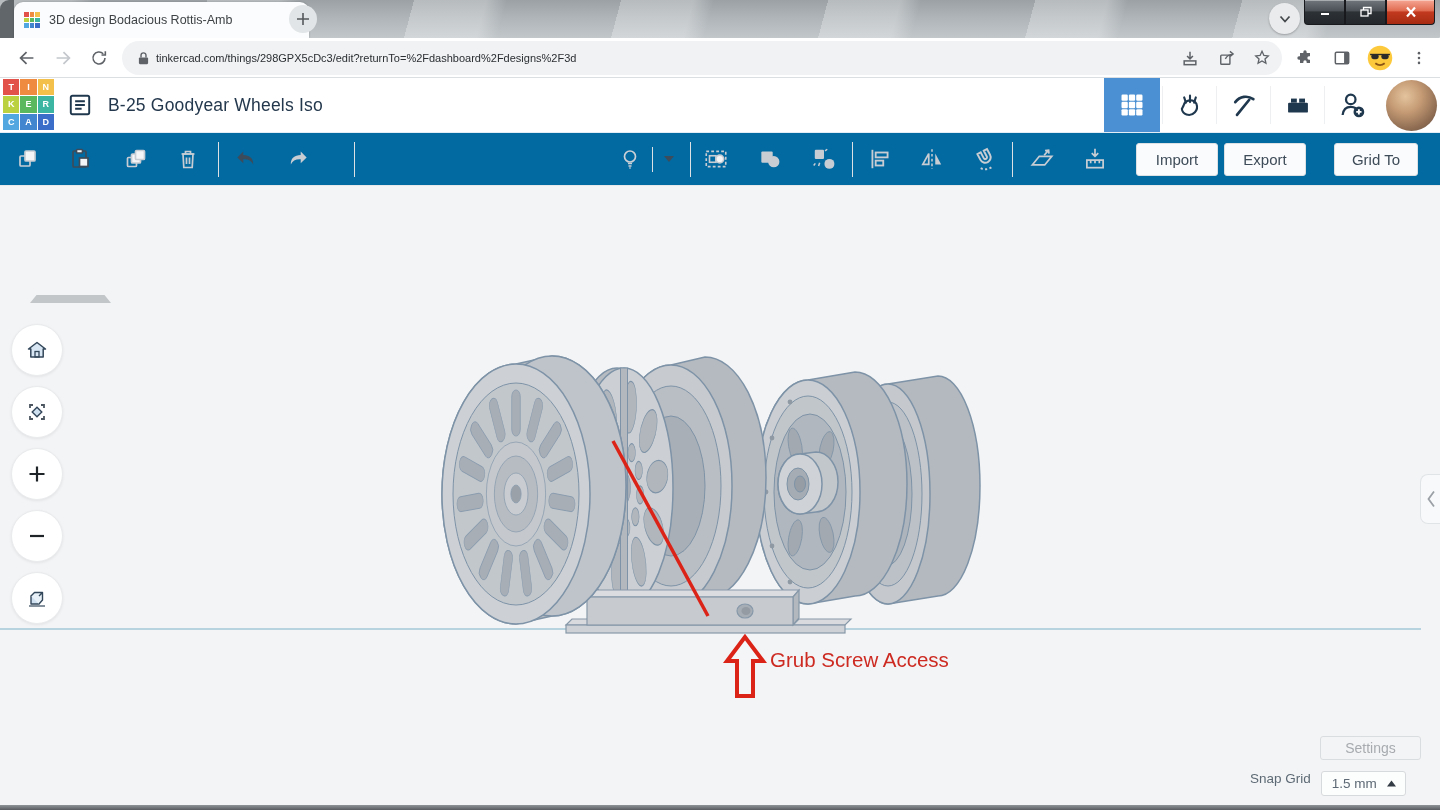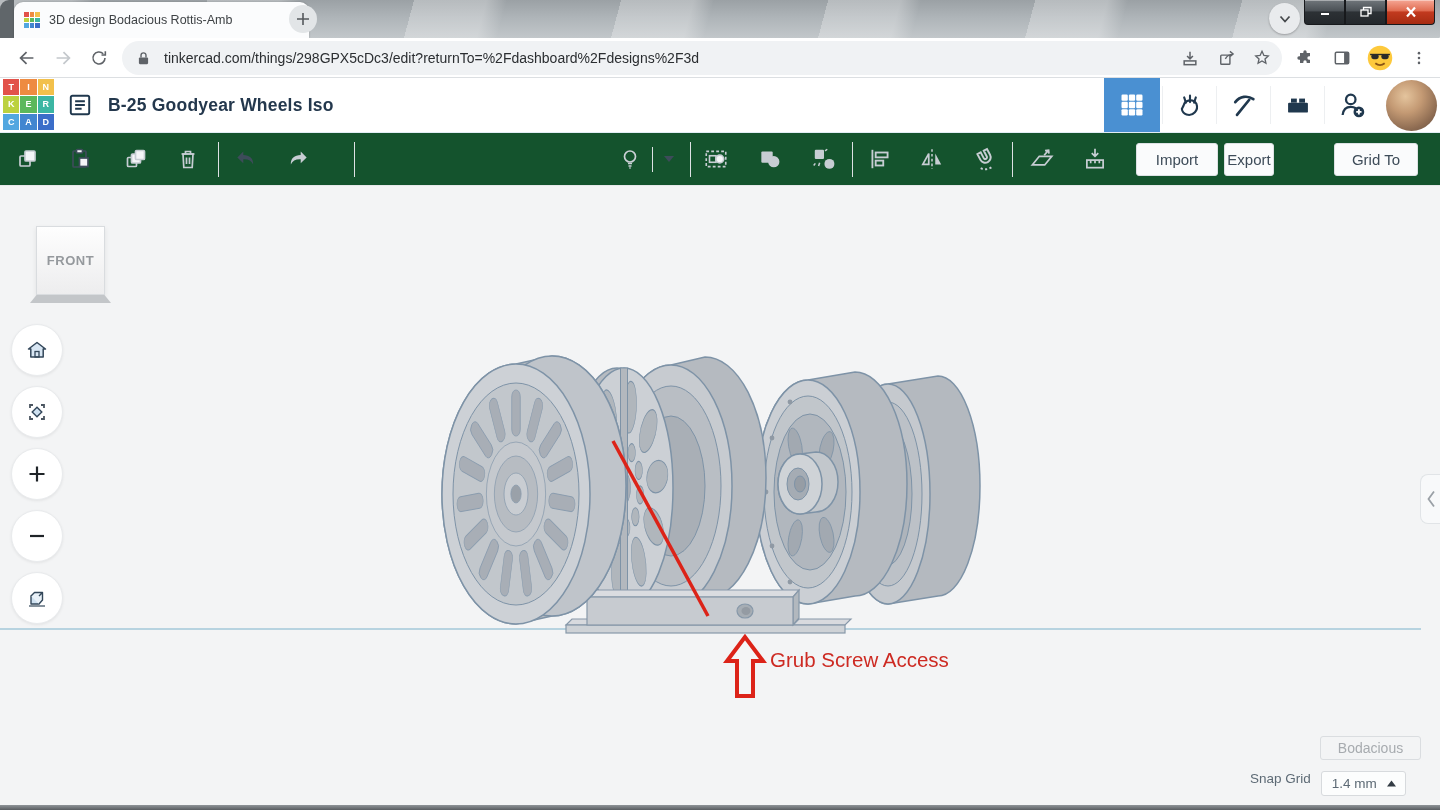--- a/index.html
+++ b/index.html
@@ -30,39 +30,39 @@
     box-shadow:inset 0 1px 0 rgba(255,255,255,.4)}
   .winbtn.min{border-radius:0 0 0 4px;background:linear-gradient(180deg,#70767b 0%,#4b5156 45%,#2c3135 50%,#24282c 100%)}
   .winbtn.max{background:linear-gradient(180deg,#70767b 0%,#4b5156 45%,#2c3135 50%,#24282c 100%)}
   .winbtn.close{width:49px;border-radius:0 0 4px 0;background:linear-gradient(180deg,#f5a694 0%,#e06b50 45%,#c23a1f 50%,#a72c12 100%)}
 
   
   .navbar{position:absolute;left:0;top:38px;width:1440px;height:40px;background:#fff;border-bottom:1px solid #dcdfe2}
   .navbtn{position:absolute;top:5px;width:30px;height:30px;display:flex;align-items:center;justify-content:center;border-radius:50%}
   .omnibox{position:absolute;left:122px;top:3px;width:1160px;height:34px;border-radius:17px;background:#f0f2f4;
     display:flex;align-items:center;padding-left:13px}
-  .url-text{font-size:14px;color:#2b2e31;margin-left:12px;white-space:nowrap}
+  .url-text{font-size:11px;color:#2b2e31;margin-left:4px;white-space:nowrap}
   .pill-ic{position:absolute;top:8px;width:24px;height:24px;display:flex;align-items:center;justify-content:center}
   .profile-emoji{position:absolute;left:1366px;top:6px;width:28px;height:28px}
 
   
   .tc-header{position:absolute;left:0;top:78px;width:1440px;height:55px;background:#fff;border-bottom:1px solid #e2edf5}
   .tc-logo{position:absolute;left:3px;top:1px;width:51px;height:51px}
   .tc-logo span{font-size:9px}
   .hbtn{position:absolute;top:0;height:54px;display:flex;align-items:center;justify-content:center}
   .list-btn{left:62px;width:36px}
   .design-title{position:absolute;left:108px;top:0;height:54px;display:flex;align-items:center;
-    font-size:17.5px;font-weight:700;color:#24384d;letter-spacing:.2px}
+    font-size:17.5px;font-weight:400;color:#24384d;letter-spacing:.2px}
   .hdiv{position:absolute;top:8px;width:1px;height:38px;background:#edeff1}
   .grid-btn{left:1104px;width:56px;background:#4a90d2}
   .avatar{position:absolute;left:1386px;top:2px;width:51px;height:51px;border-radius:50%;
     background:radial-gradient(circle at 38% 32%,#e4c49d 0%,#c49a74 35%,#8e6c52 70%,#5f4a3c 100%)}
 
   
-  .tc-toolbar{position:absolute;left:0;top:133px;width:1440px;height:53px;background:#14532d;border-bottom:1px solid #e6e8ea}
+  .tc-toolbar{position:absolute;left:0;top:133px;width:1440px;height:53px;background:#0369a1;border-bottom:1px solid #e6e8ea}
   .tic{position:absolute;top:8px;width:36px;height:36px;display:flex;align-items:center;justify-content:center;border-radius:3px}
   .tic.on{color:#3d4c5a}.tic.off{color:#c7cdd3}
   .tsep{position:absolute;top:9px;width:1px;height:35px;background:#dee1e4}
   .tbtn{position:absolute;top:10px;height:33px;border:1px solid #dde1e4;border-radius:3px;background:#fafbfc;
     display:flex;align-items:center;justify-content:center;font-size:15px;color:#3e4c59}
 
   
   .canvas{position:absolute;left:0;top:186px;width:1440px;height:624px;background:#f3f4f5}
   .scene{position:absolute;inset:0}
   .viewcube{position:absolute;left:36px;top:40px;width:69px;height:69px;
@@ -386,21 +386,21 @@
   </div>
   <div class="tic off" style="left:1077px">
     <svg width="26" height="26" viewBox="0 0 24 24" fill="none" stroke="currentColor" stroke-width="1.6">
       <path d="M12 2.5v7M9 6.5l3 3 3-3"></path>
         <rect x="4.5" y="13" width="15" height="7"></rect>
         <path d="M8 13v3M12 13v3M16 13v3"></path>
       </svg>
   </div>
 
   <div class="tbtn" style="left:1136px;width:82px">Import</div>
-  <div class="tbtn" style="left:1224px;width:50px">Export</div>
+  <div class="tbtn" style="left:1224px;width:82px">Export</div>
   <div class="tbtn" style="left:1334px;width:84px">Grid To</div>
 </div>
 
 <div class="canvas">
 
   <svg class="scene" viewBox="0 0 1440 624">
     <line x1="0" y1="443" x2="1421" y2="443" stroke="#b7d3e0" stroke-width="2"></line>
 
     <g stroke="#7e93a7" stroke-width="1.5">
       <path d="M888,198 L938,190 A42,110 0 0 1 938,410 L888,418 A42,110 0 0 1 888,198 Z" fill="#b4b9bf"></path>
@@ -507,21 +507,20 @@
       </g>
     </g>
 
     <g>
       <line x1="613" y1="255" x2="708" y2="430" stroke="#dc2318" stroke-width="3.5"></line>
       <path d="M745,451 L727,475 L737,475 L737,510 L753,510 L753,475 L763,475 Z" fill="#f4f5f6" stroke="#dc2318" stroke-width="4"></path>
       <text x="770" y="481" font-size="20.5" fill="#cd2a22" font-family="Liberation Sans, sans-serif">Grub Screw Access</text>
     </g>
   </svg>
 
-  <div class="viewcube">FRONT</div>
   <div class="cube-base"></div>
 
   <div class="orb" style="top:138px">
     <svg width="24" height="24" viewBox="0 0 24 24">
       <path d="M12 4.5l8.5 6.5h-2.3V19H5.8v-8H3.5z" fill="#d8e6f3" stroke="#33475a" stroke-width="1.5" stroke-linejoin="round"></path>
       <rect x="10" y="13.5" width="4" height="5.5" fill="none" stroke="#33475a" stroke-width="1.3"></rect>
       </svg>
   </div>
   <div class="orb" style="top:200px">
     <svg width="24" height="24" viewBox="0 0 24 24">
@@ -546,25 +545,25 @@
       <path d="M4 20h16" stroke="#33475a" stroke-width="1.2"></path>
       </svg>
   </div>
 
   <div class="panel-handle">
     <svg width="10" height="18" viewBox="0 0 10 18">
       <path d="M8 1.5L2.5 9 8 16.5" fill="none" stroke="#9aa0a6" stroke-width="1.8"></path>
       </svg>
   </div>
 
-  <div class="settings-btn">Bodacious</div>
+  <div class="settings-btn">Settings</div>
   <div class="snaprow">
     <span class="snap-label">Snap Grid</span>
     <div class="snap-box">
-      <span>1.4 mm</span>
+      <span>1.5 mm</span>
       <svg width="11" height="9" viewBox="0 0 11 9">
           <path d="M1 7.5L5.5 1.5 10 7.5z" fill="#333c44"></path>
         </svg>
     </div>
   </div>
 </div>
 
 <div class="bottom-edge"></div>
 
 </body></html>

